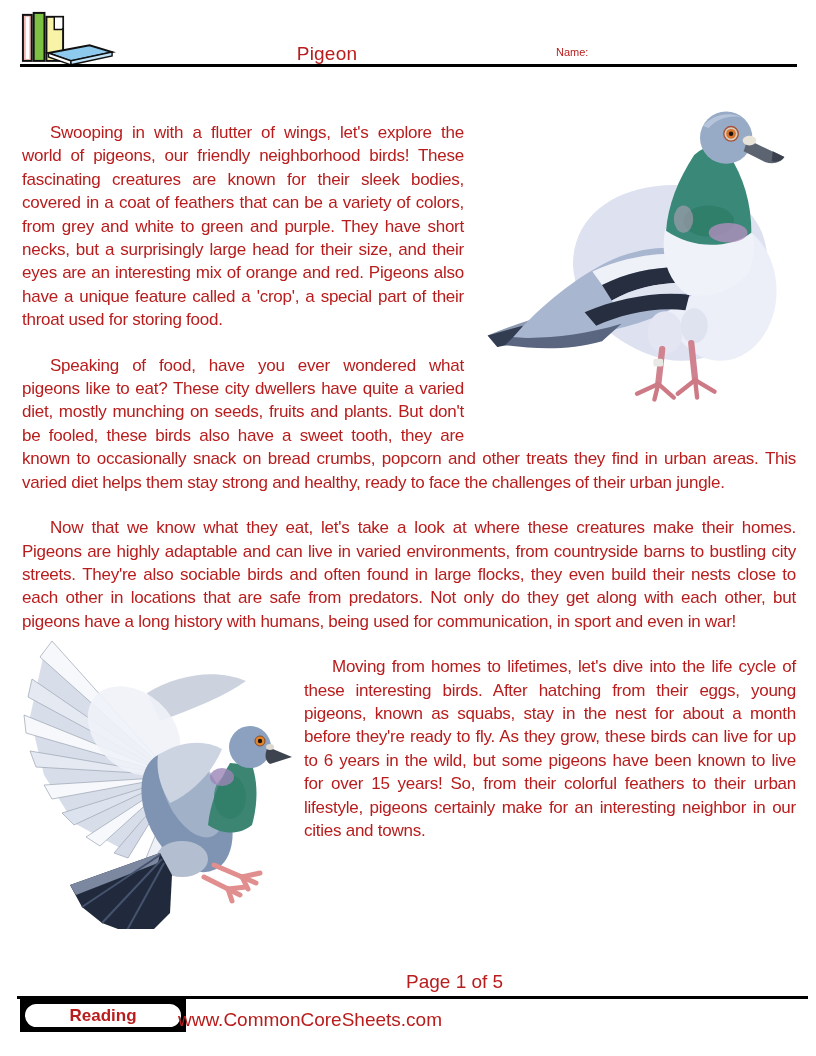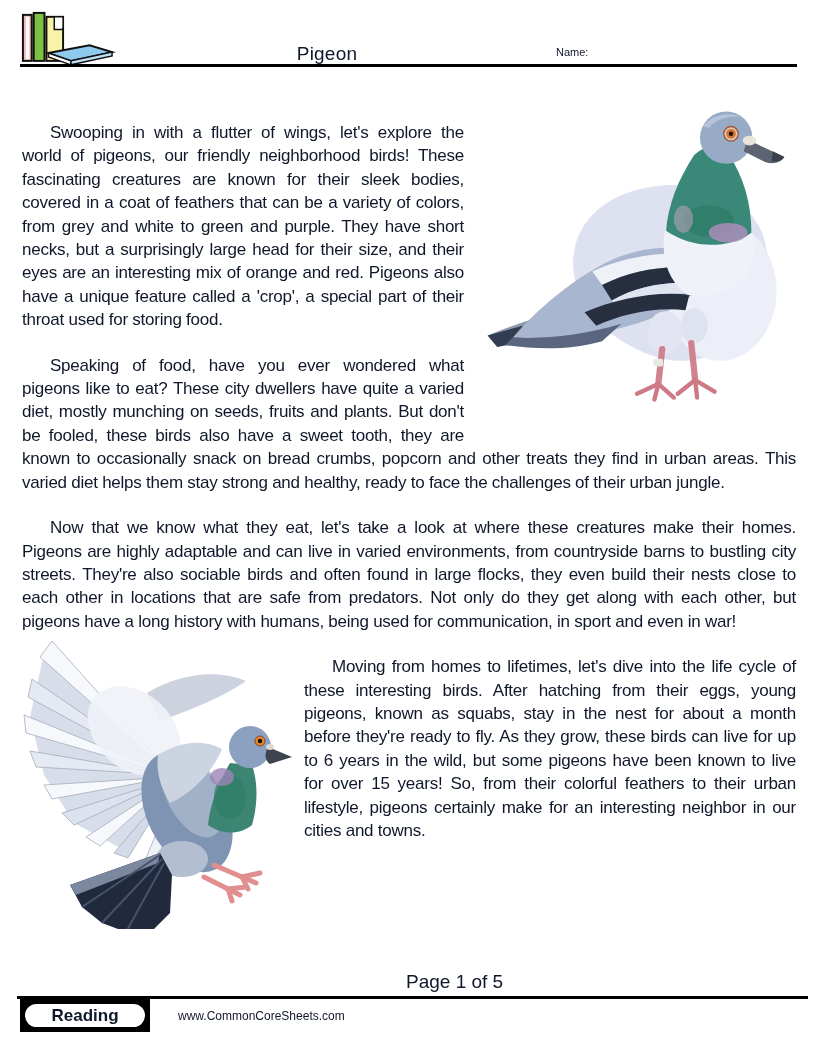--- a/index.html
+++ b/index.html
@@ -1,21 +1,21 @@
 <!DOCTYPE html>
 <html><head>
 <meta charset="utf-8">
 <style>
   html,body{margin:0;padding:0;background:#ffffff;}
   .page{
     position:relative;
     width:816px;height:1056px;
     background:#ffffff;
     font-family:"Liberation Sans",sans-serif;
-    color:#0f172a;
+    color:#b91c1c;
     overflow:hidden;
     text-decoration:underline;
   }
   
   .header-rule{
     position:absolute;left:20px;right:19px;top:64px;height:3px;background:#000;
   }
   .logo{position:absolute;left:19px;top:8px;width:98px;height:58px;}
   .page-title{
     position:absolute;left:327px;top:43px;transform:translateX(-50%);
@@ -34,29 +34,29 @@
     float:right;width:320px;height:325px;margin:-4px 0 0 12px;
   }
   .img-standing svg{width:320px;height:308px;}
   .img-flying{
     float:left;width:270px;height:300px;margin:-6px 12px 0 0;
   }
   .img-flying svg{width:270px;height:302px;}
   
   .footer-rule{position:absolute;left:17px;right:8px;top:996px;height:2.5px;background:#000;}
   .category-badge{
-    position:absolute;left:20px;top:999px;width:130px;height:33px;background:#000;
+    position:absolute;left:20px;top:999px;width:166px;height:33px;background:#000;
   }
   .category-pill{
     position:absolute;left:3px;top:3px;right:3px;bottom:3px;
     background:#fff;border:2.5px solid #000;border-radius:16px;
     display:flex;align-items:center;justify-content:center;
     font-size:17px;font-weight:bold;letter-spacing:0;
   }
-  .website-text{position:absolute;left:178px;top:1009px;font-size:12px;letter-spacing:0;}
+  .website-text{position:absolute;left:178px;top:1009px;font-size:19px;letter-spacing:0;}
   .page-indicator{position:absolute;left:406px;top:971px;font-size:19px;letter-spacing:0;}
 </style>
 </head>
 <body>
 
 <div class="page">
 
   <header>
     <div class="logo">
       <svg viewBox="0 0 100 58" xmlns="http://www.w3.org/2000/svg">

